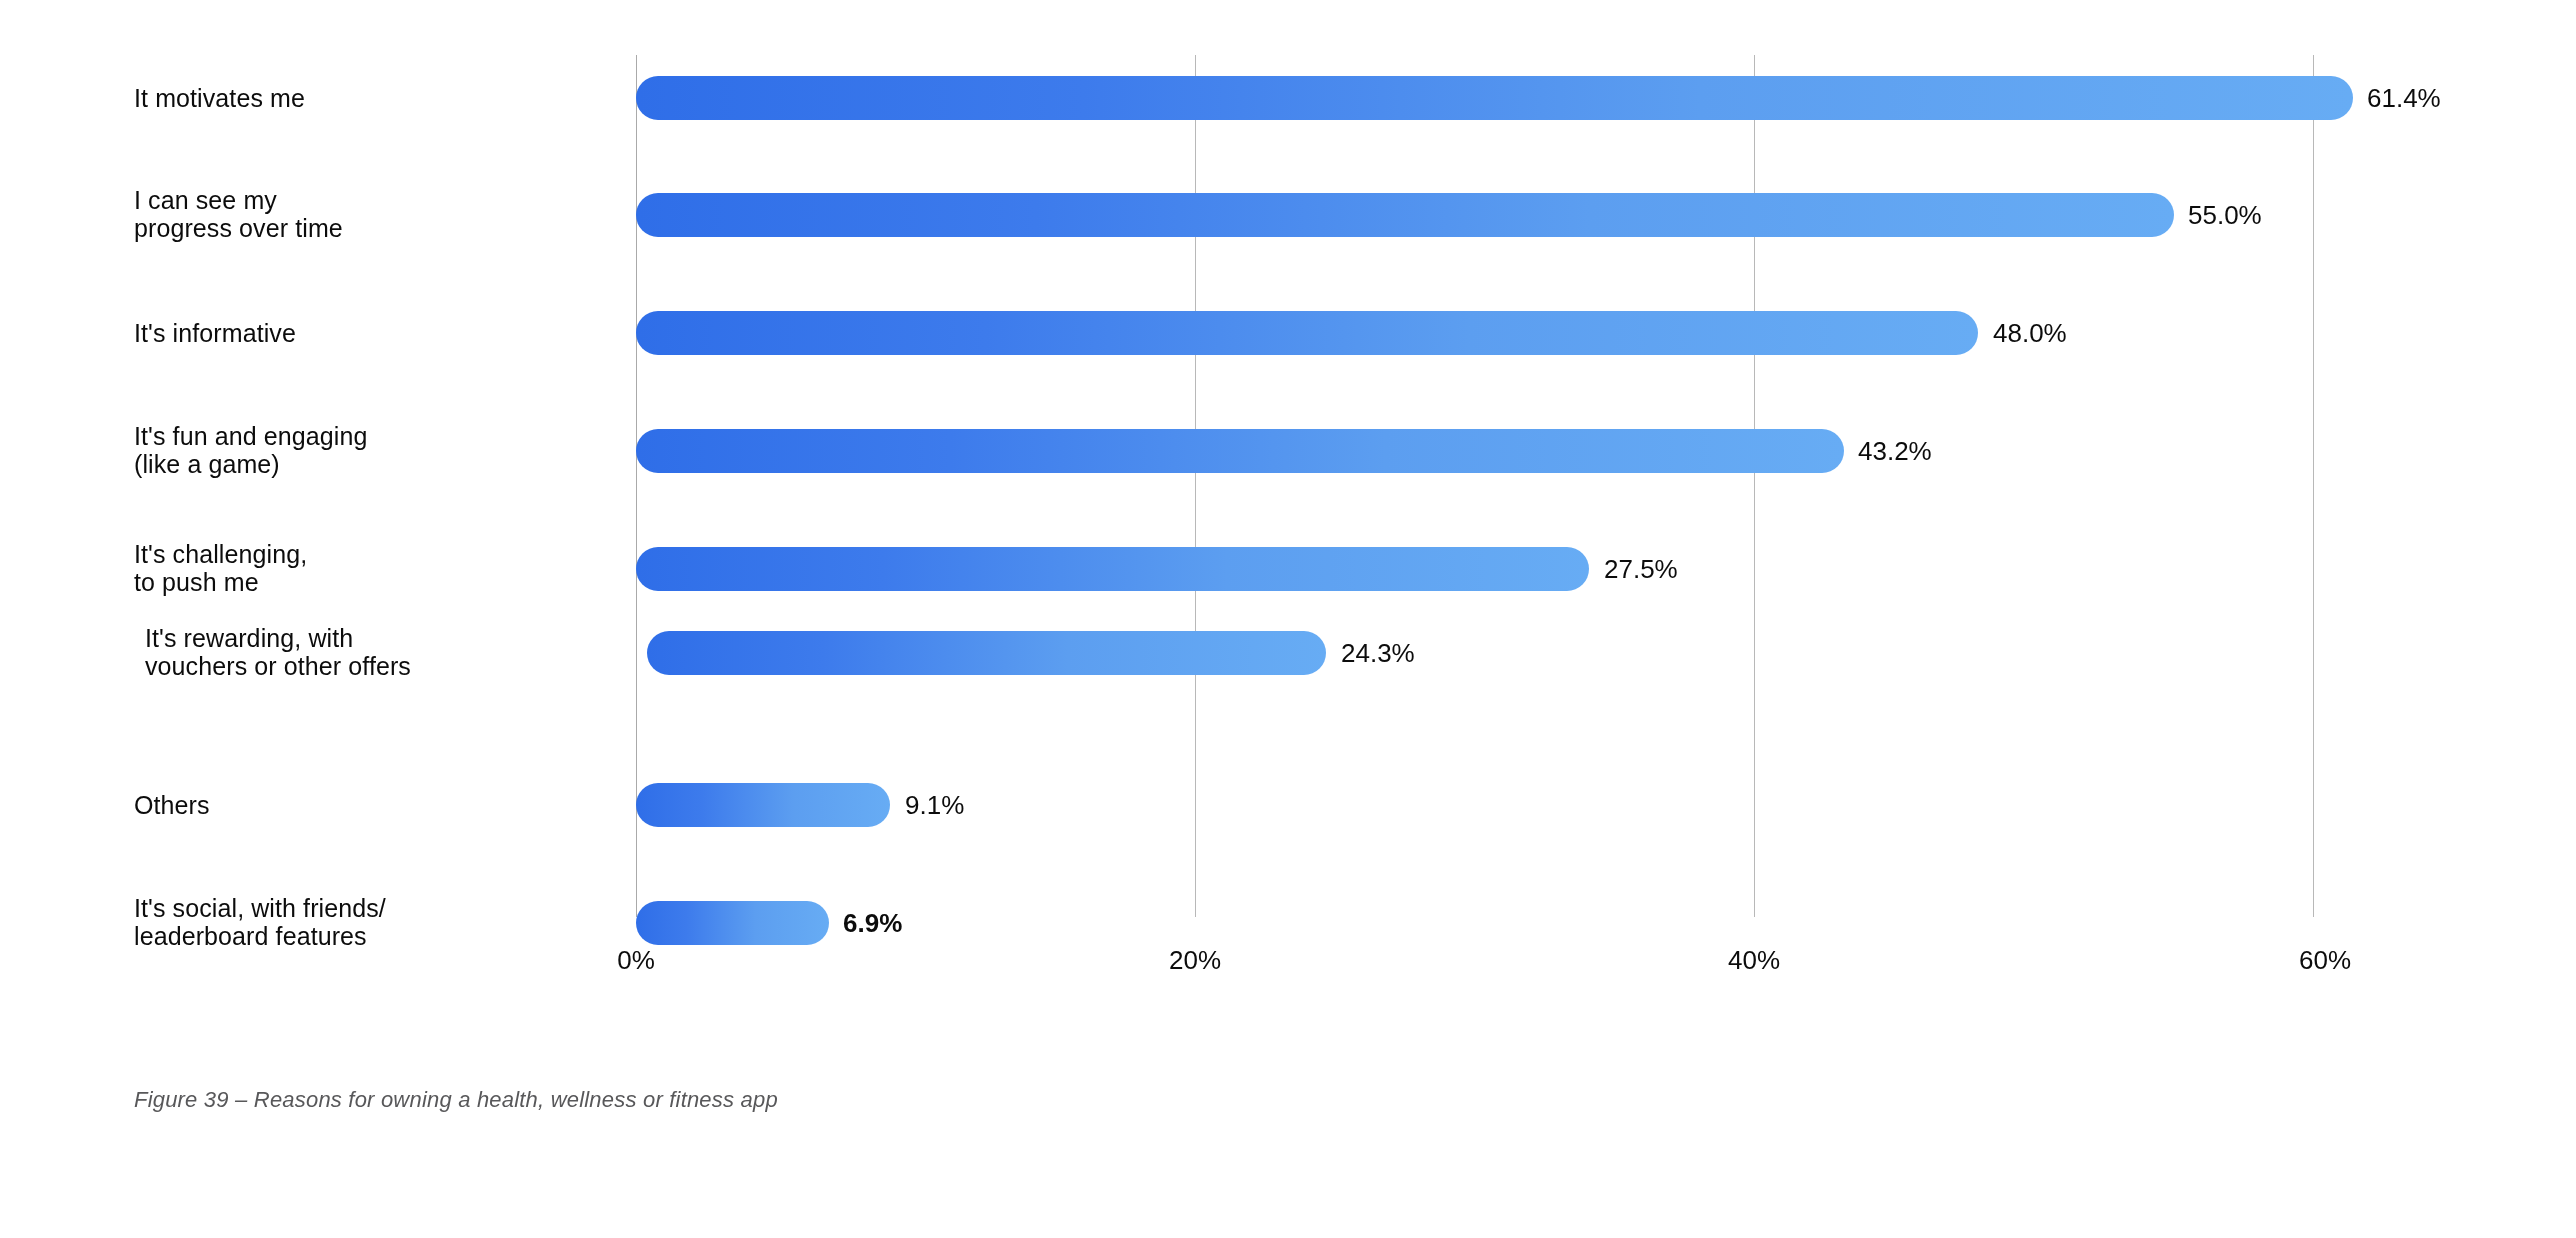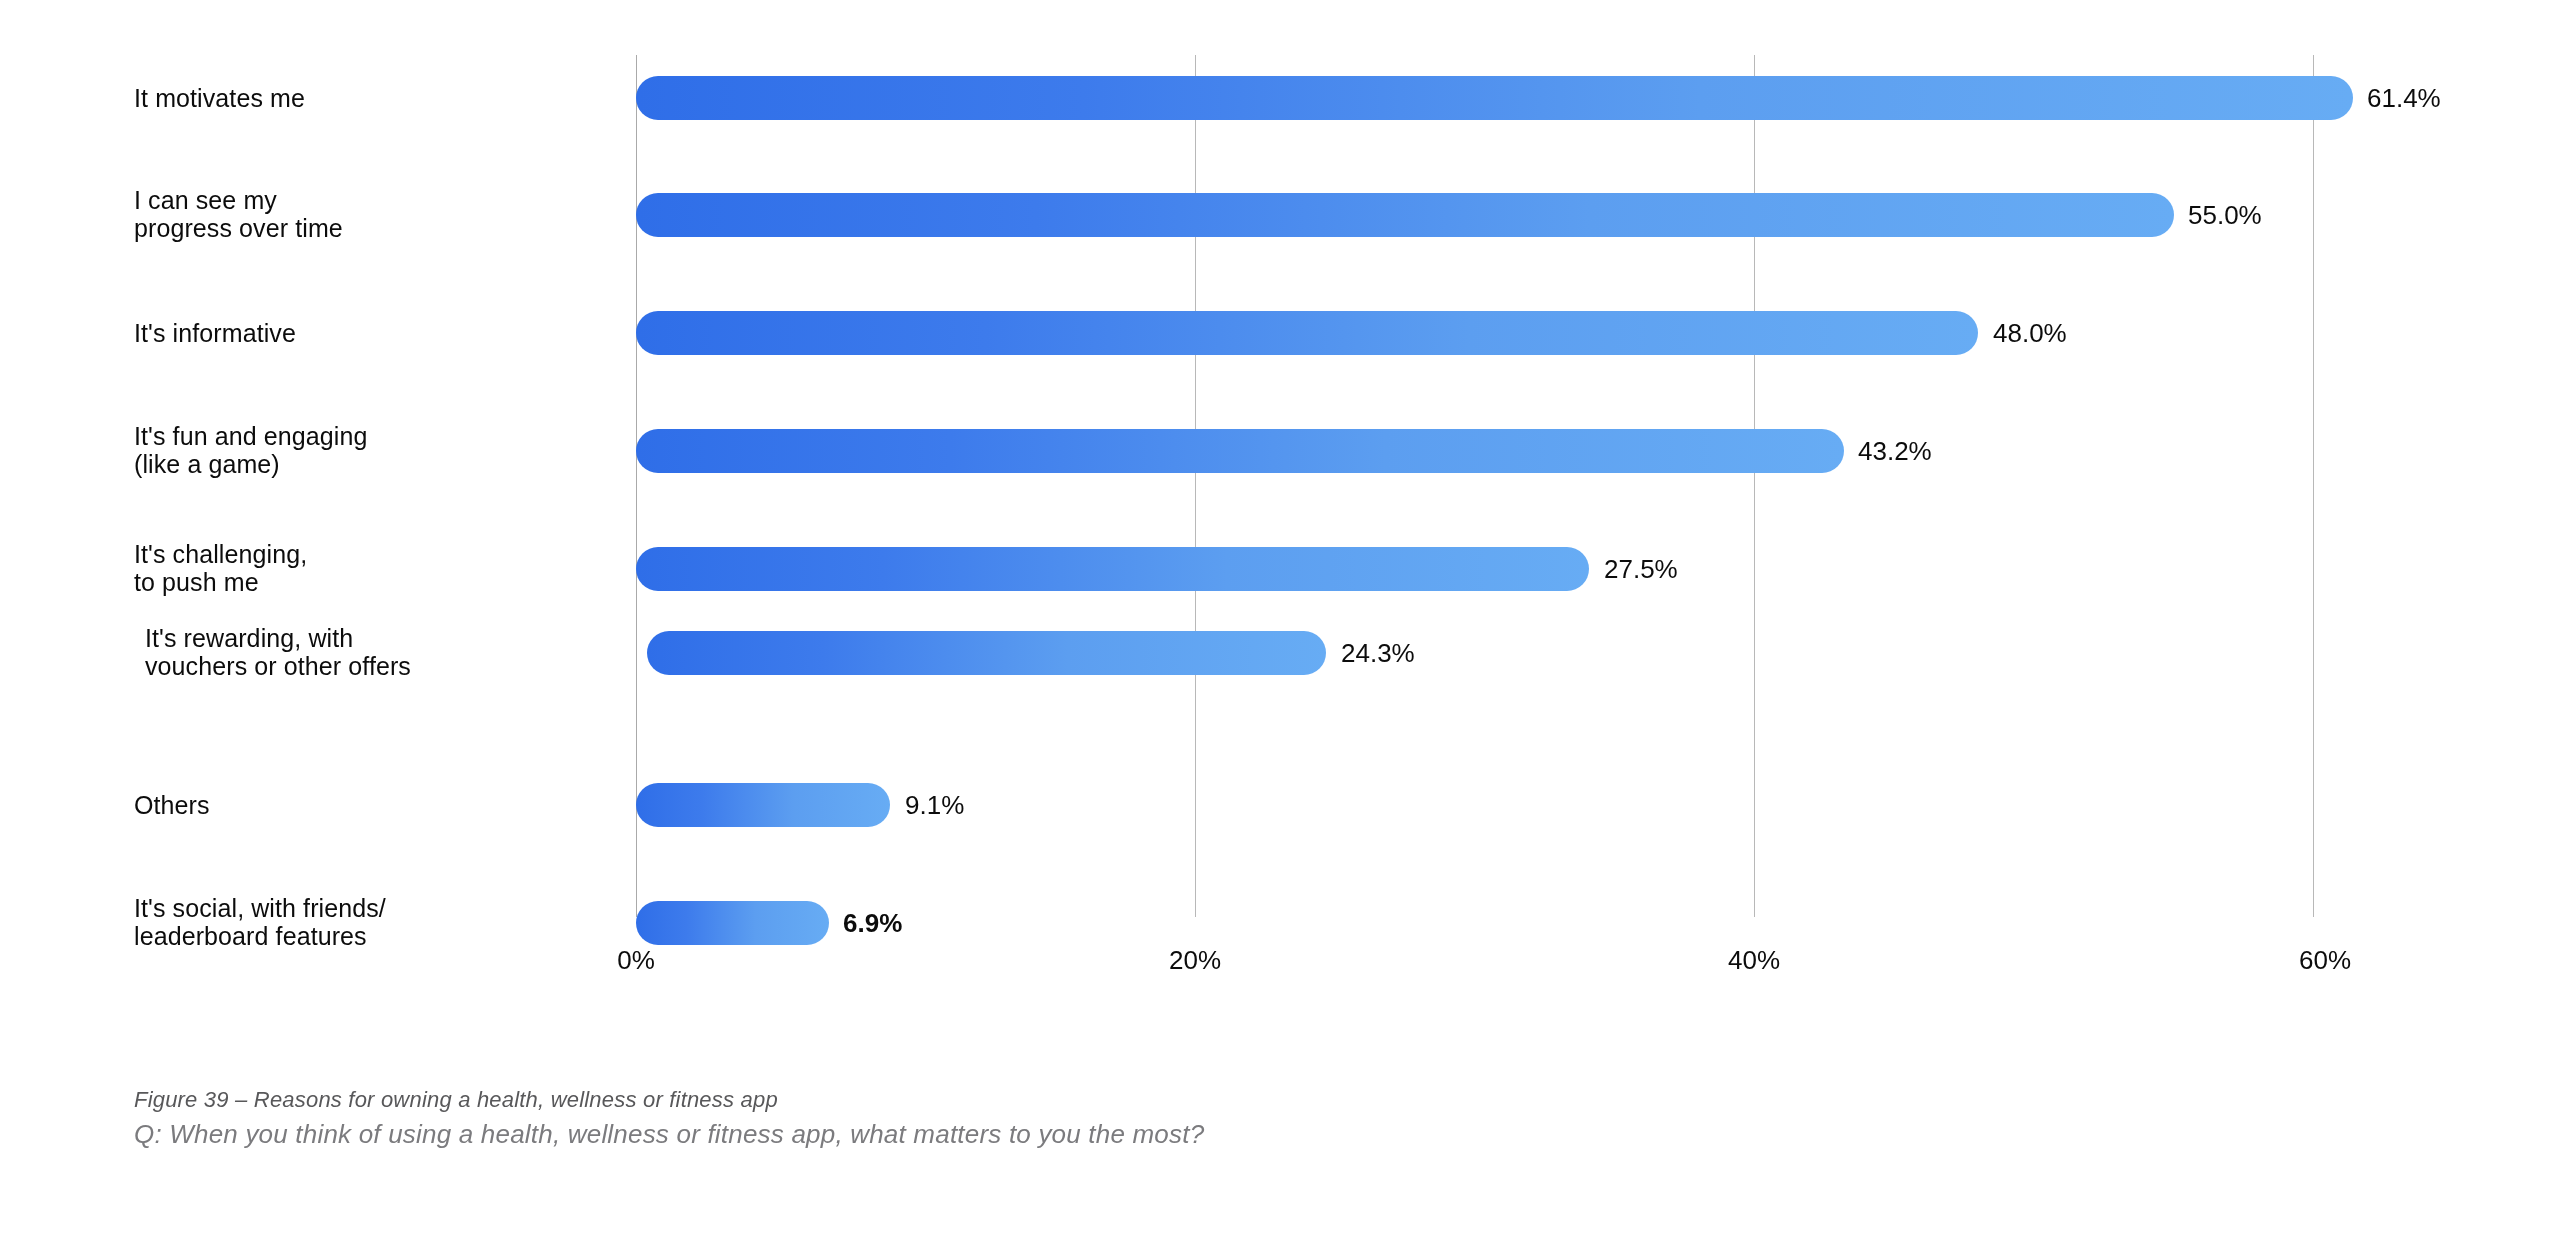--- a/index.html
+++ b/index.html
@@ -200,17 +200,16 @@
     <div id="xaxis">
         <div class="x-tick" style="left: 636px;">0%</div>
         <div class="x-tick" style="left: 1195px;">20%</div>
         <div class="x-tick" style="left: 1754px;">40%</div>
         <div class="x-tick" style="left: 2313px; margin-left: 12px;">60%</div>
       </div>
   </div>
 
   <div id="caption">
     <div id="caption-title">Figure 39 – Reasons for owning a health, wellness or fitness app</div>
-    <div id="caption-question">Q: When you think of using a health, wellness or fitness app, what matters to you the most?</div>
   </div>
 
 </div>
 
 
 </body></html>

